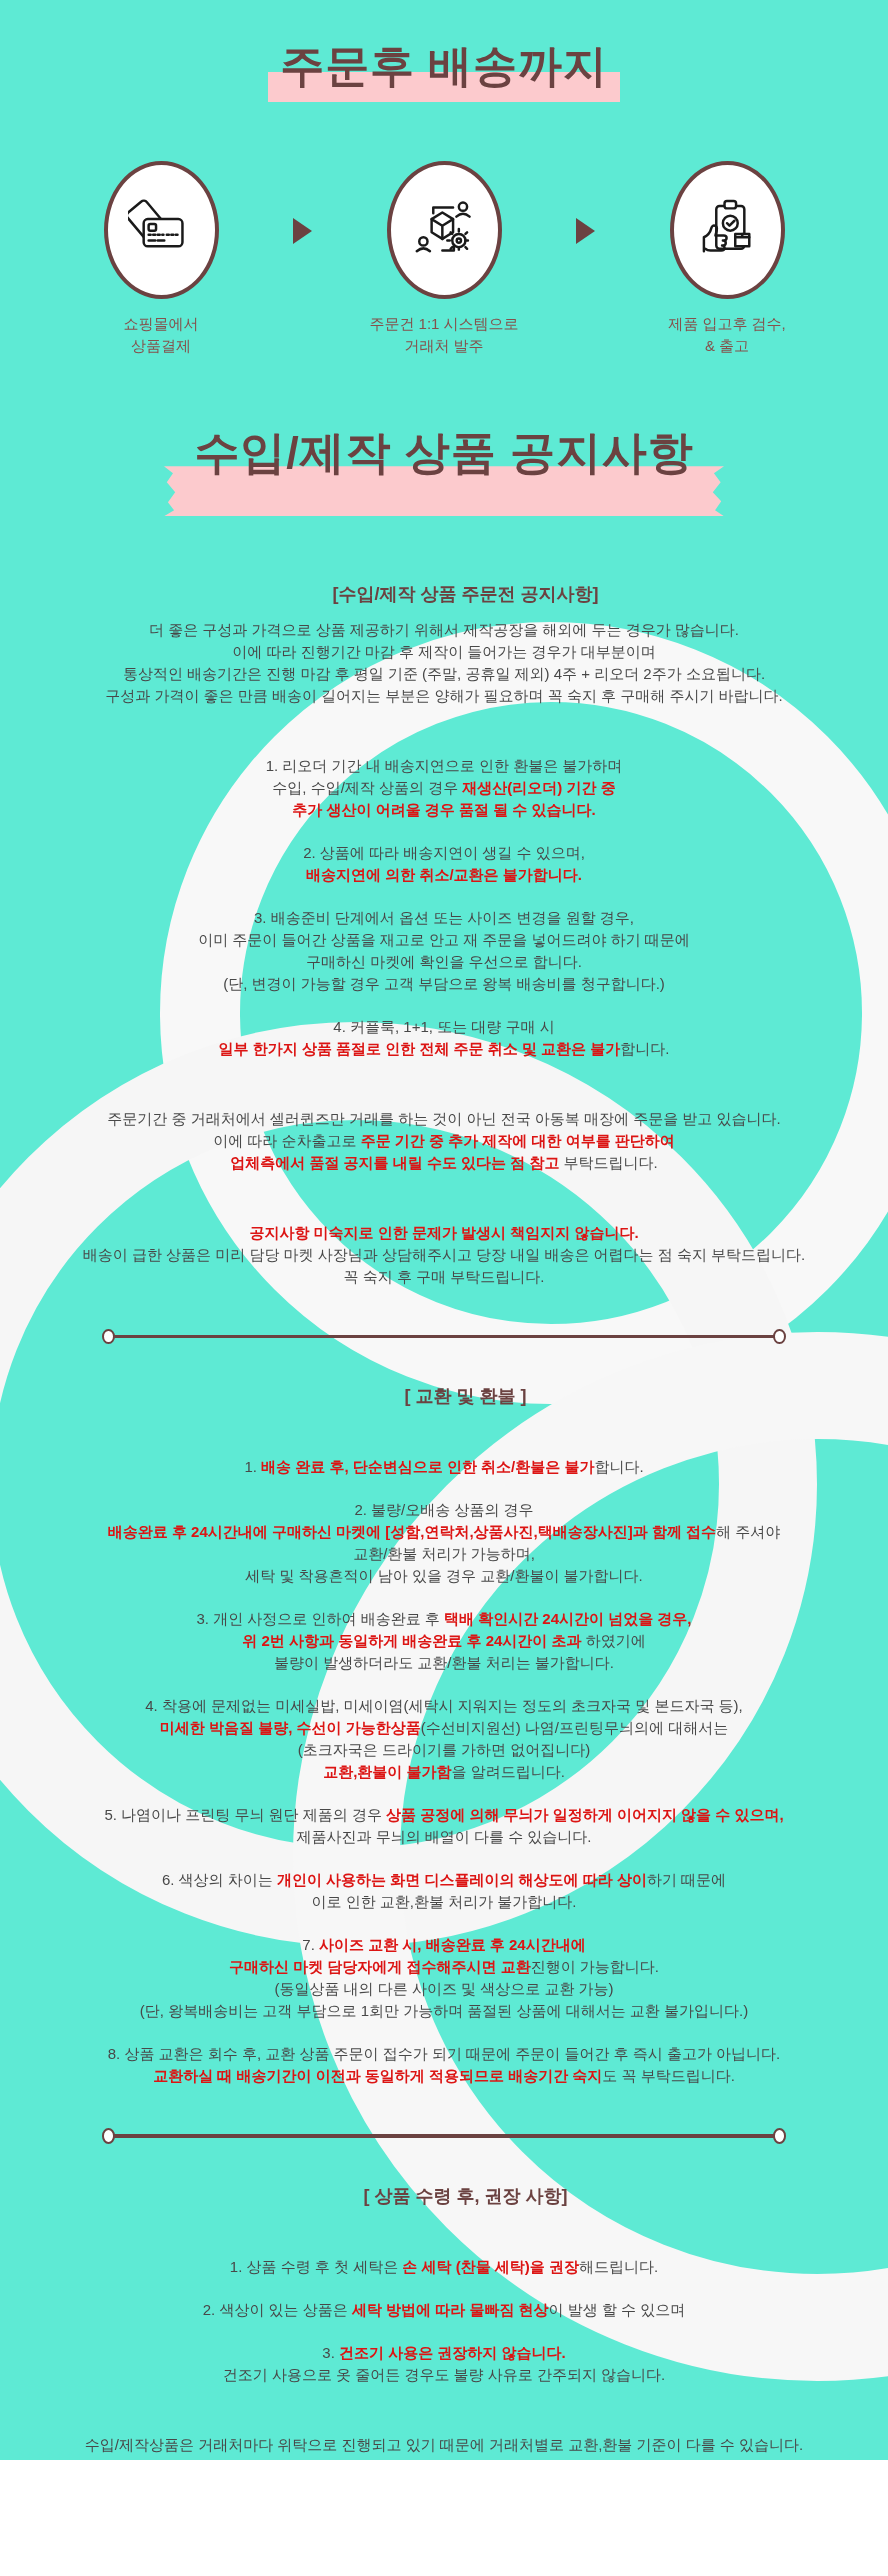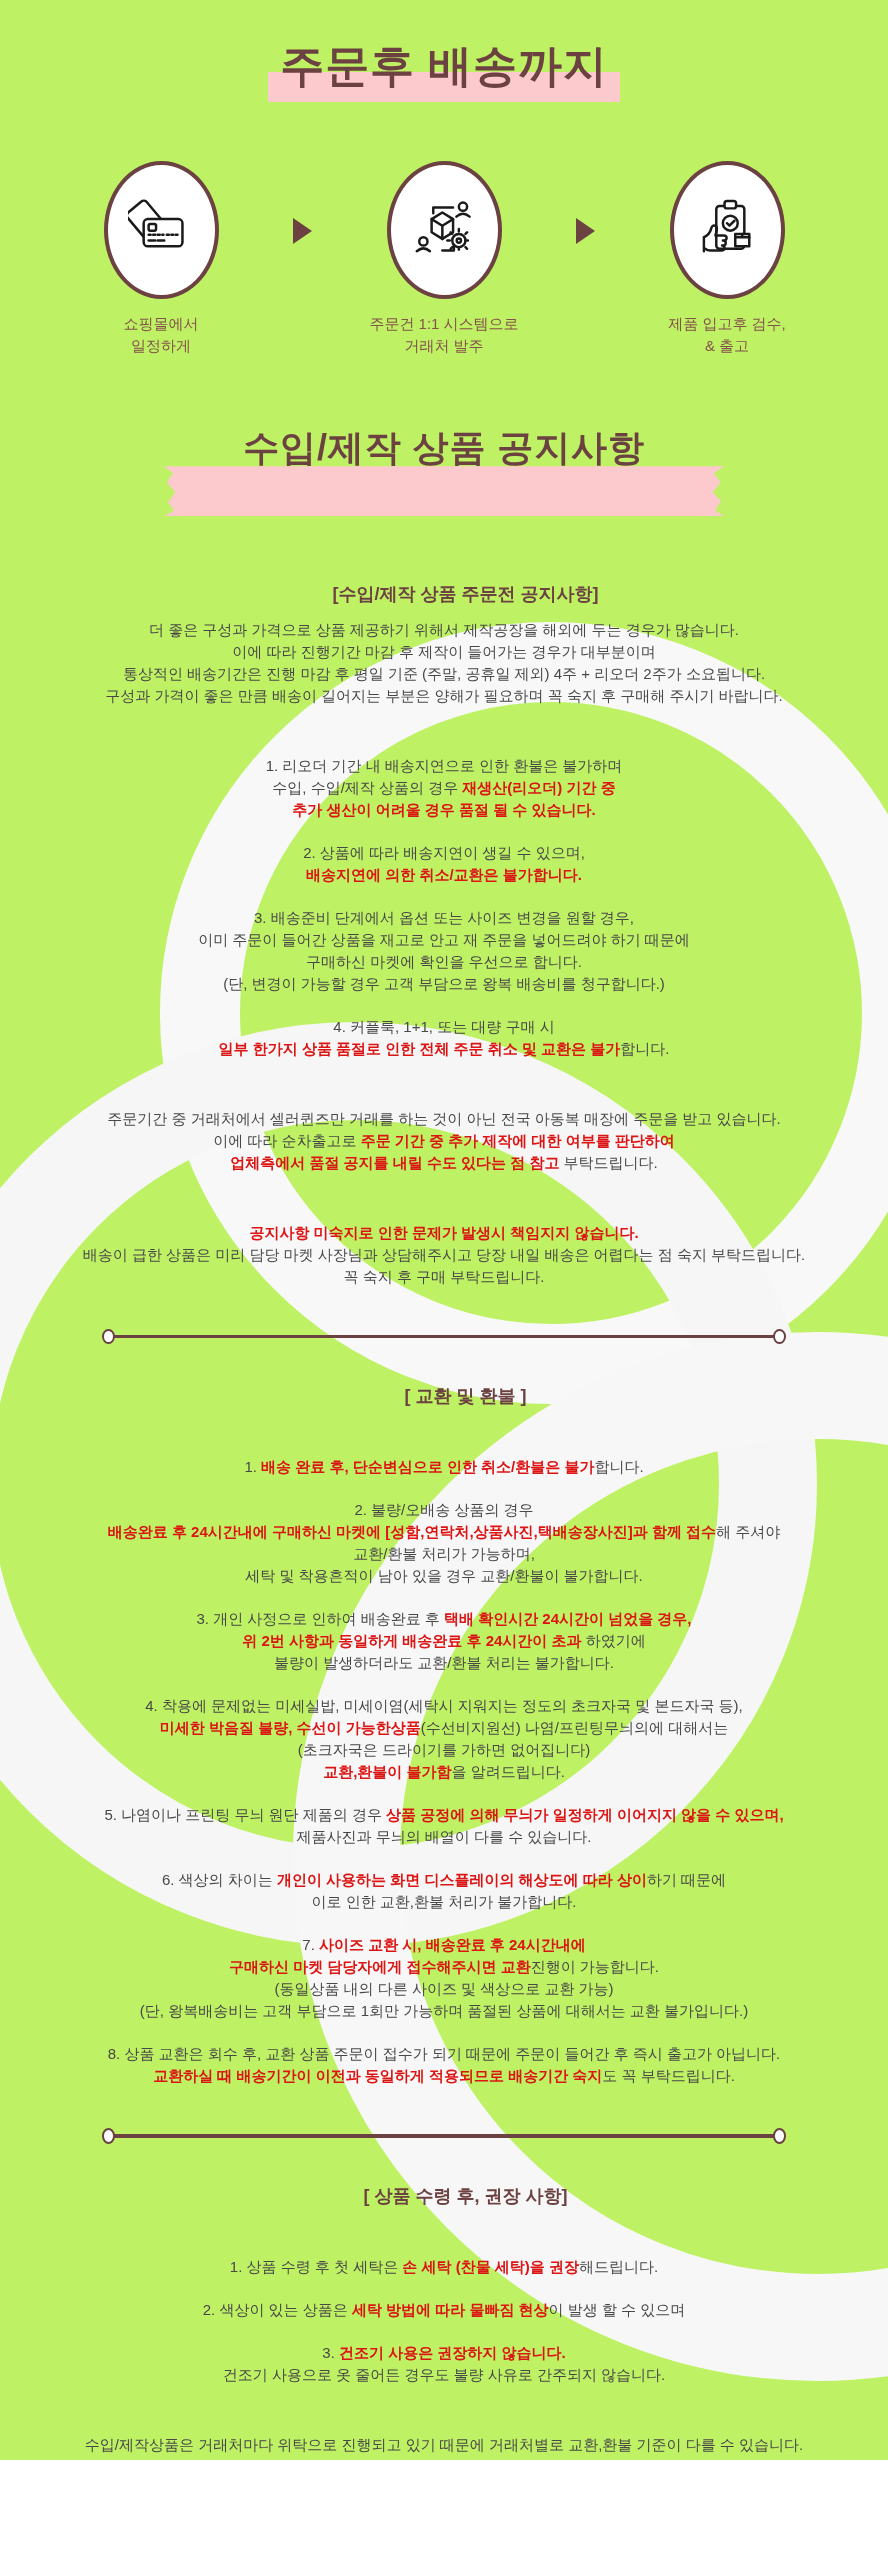--- a/index.html
+++ b/index.html
@@ -1,21 +1,21 @@
 <!DOCTYPE html>
 <html style="font-size:14px"><head>
 <meta charset="utf-8">
 <style>
   html,body{margin:0;padding:0;}
   body{background:#ffffff;}
   .page{
     position:relative;
     width:888px;height:2460px;
     margin:0 auto;
-    background:#bef264;
+    background:#5eead4;
     overflow:hidden;
     font-family:"Liberation Sans","DejaVu Sans",sans-serif;
     color:#484848;
     text-align:center;
   }
   
   .wm{position:absolute;border-radius:50%;pointer-events:none;z-index:0;}
   .wm.one{left:-107px;top:1022px;width:728px;height:728px;border:98px solid #f6f6f6;}
   .wm.two{left:293px;top:1332px;width:835px;height:835px;border:107px solid #f7f7f7;}
   .wm.three{left:160px;top:622px;width:622px;height:622px;border:80px solid #f8f8f8;}
@@ -54,21 +54,21 @@
   .arrow{
     width:0;height:0;margin-top:57px;
     border-top:13.3px solid transparent;
     border-bottom:13.3px solid transparent;
     border-left:19.5px solid #6b4241;
   }
   
   .title2{
     position:relative;
     margin:73px auto 0 auto;
-    font-size:36px;line-height:1.0;
+    font-size:45px;line-height:1.0;
     font-weight:800;letter-spacing:0.9px;
     color:#6b4241;height:89px;
   }
   .tape{
     position:absolute;left:164px;right:164px;top:36px;height:50px;
     background:#fccacd;z-index:0;
     clip-path:polygon(0 0,1.6% 14%,.5% 32%,2% 52%,.7% 72%,1.8% 88%,0 100%,100% 100%,98.4% 88%,99.5% 70%,98% 52%,99.4% 32%,98.2% 14%,100% 0);
   }
   .title2 .t2text{position:relative;z-index:1;}
 
@@ -120,21 +120,21 @@
                 <rect x="8" y="8" width="30" height="46" rx="5" transform="rotate(-40 23 31)"></rect>
                 <rect x="19" y="28" width="47" height="33" rx="5" fill="#ffffff"></rect>
                 <rect x="25" y="34" width="9" height="8" rx="2"></rect>
                 <path d="M25 47 h18 M47 47 h13" stroke-dasharray="2.5 3"></path>
                 <path d="M25 54 h8 M36 54 h8"></path>
               </svg>
             </span>
           </div>
           <div class="step-label block">
               <div class="ln"><span>쇼핑몰에서</span></div>
-              <div class="ln"><span>일정하게</span></div>
+              <div class="ln"><span>상품결제</span></div>
             </div>
         </div>
 
         <div class="arrow"></div>
 
         <div class="step">
           <div class="oval">
             <span>
               <svg viewBox="0 0 80 80" fill="none" stroke="#1a1a1a" stroke-width="3" stroke-linecap="round" stroke-linejoin="round">
                 <path d="M25 28 l13-8 13 8 v16 l-13 8 -13-8 z"></path>

